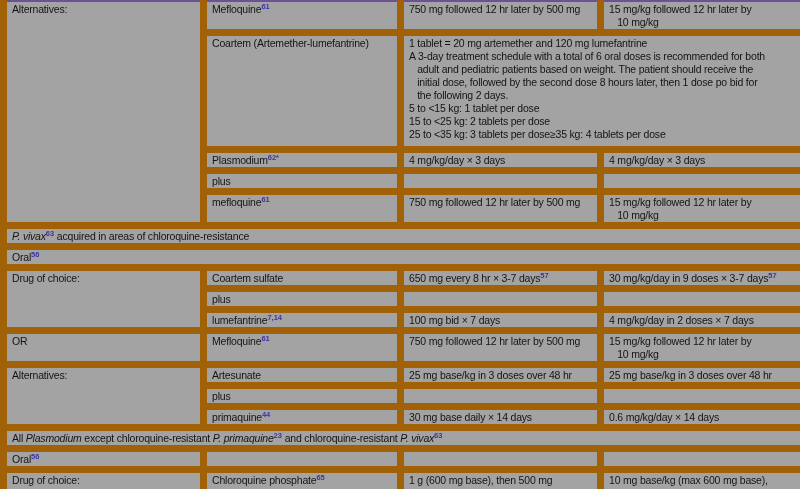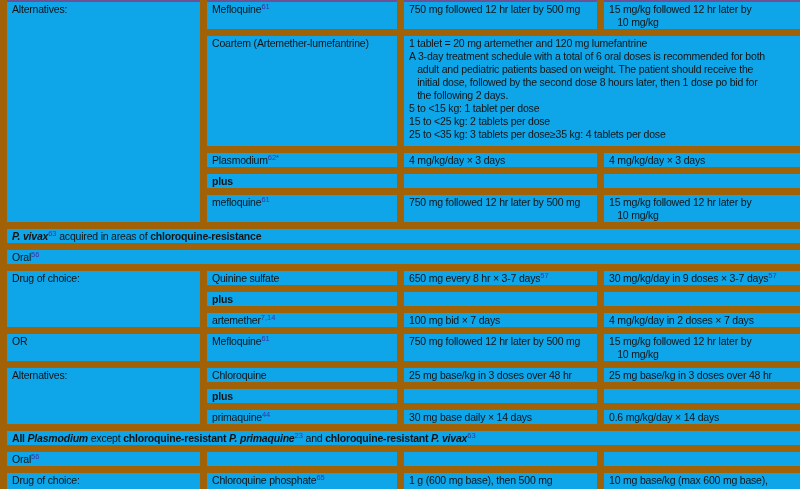--- a/index.html
+++ b/index.html
@@ -1,37 +1,37 @@
 <!DOCTYPE html>
 <html><head>
 <meta charset="utf-8">
 <style>
   * { box-sizing: border-box; }
   html, body { margin: 0; padding: 0; background: #fff; }
   #page {
-    width: 800px; height: 489px; overflow: hidden; background: #0ea5e9;
+    width: 800px; height: 489px; overflow: hidden; background: #a3a3a3;
     font-family: "Liberation Sans", sans-serif;
   }
   table#tx {
     width: 800px; table-layout: fixed; border-collapse: collapse;
     font-size: 10.5px; line-height: 13px; color: #141414;
     letter-spacing: -0.2px;
   }
   #tx td {
     border: 7px solid #a16207; vertical-align: top;
     padding: 1px 4px 0 5px; overflow: hidden;
   }
   #tx tr.top td { border-top: 2px solid #6e5192; }
   #tx tr.sh td { border-top: 2px solid #0f766e; }
   #tx td.tail { border-bottom: none; border-top: none; }
   .ml { white-space: pre-wrap; }
-  .b { font-weight: bold; }
+  .b { font-weight: normal; }
   .i { font-style: italic; }
   sup.fn {
-    color: #3c34a3; font-size: 7.5px; font-weight: normal;
+    color: #3c34a3; font-size: 7.5px; font-weight: bold;
     line-height: 0; vertical-align: super; letter-spacing: 0; margin-top: 36px;
   }
   .h31{height:31px}.h117{height:117px}.h17{height:17px}.h33{height:33px}
   .h16{height:16px}.h32{height:32px}.h55{height:55px}.h2{height:2px}
 </style>
 </head>
 <body>
 
 <div id="page">
 <table id="tx">
@@ -81,44 +81,44 @@
 <tr class="sh h16">
   <td colspan="4">
     <span class="b i">P. vivax</span><sup class="fn">63</sup><span> acquired in areas of </span><span class="b">chloroquine-resistance</span>
   </td>
 </tr>
 <tr class="h16">
   <td colspan="4"><span>Oral</span><sup class="fn">56</sup></td>
 </tr>
 <tr class="h17">
   <td rowspan="3"><span>Drug of choice:</span></td>
-  <td>Quinine sulfate</td>
+  <td>Coartem sulfate</td>
   <td><span>650 mg every 8 hr × 3-7 days</span><sup class="fn">57</sup></td>
   <td><span>30 mg/kg/day in 9 doses × 3-7 days</span><sup class="fn">57</sup></td>
 </tr>
 <tr class="h17">
   <td class="b">plus</td>
   <td></td>
   <td></td>
 </tr>
 <tr class="h17">
-  <td><span>artemether</span><sup class="fn">7,14</sup></td>
+  <td><span>lumefantrine</span><sup class="fn">7,14</sup></td>
   <td class="ml">100 mg bid × 7 days</td>
   <td class="ml">4 mg/kg/day in 2 doses × 7 days</td>
 </tr>
 <tr class="h32">
   <td>OR</td>
   <td><span>Mefloquine</span><sup class="fn">61</sup></td>
   <td class="ml">750 mg followed 12 hr later by 500 mg</td>
   <td class="ml">15 mg/kg followed 12 hr later by
    10 mg/kg</td>
 </tr>
 <tr class="h17">
   <td rowspan="3"><span>Alternatives:</span></td>
-  <td>Chloroquine</td>
+  <td>Artesunate</td>
   <td class="ml">25 mg base/kg in 3 doses over 48 hr</td>
   <td class="ml">25 mg base/kg in 3 doses over 48 hr</td>
 </tr>
 <tr class="h17">
   <td class="b">plus</td>
   <td></td>
   <td></td>
 </tr>
 <tr class="h17">
   <td><span>primaquine</span><sup class="fn">44</sup></td>

